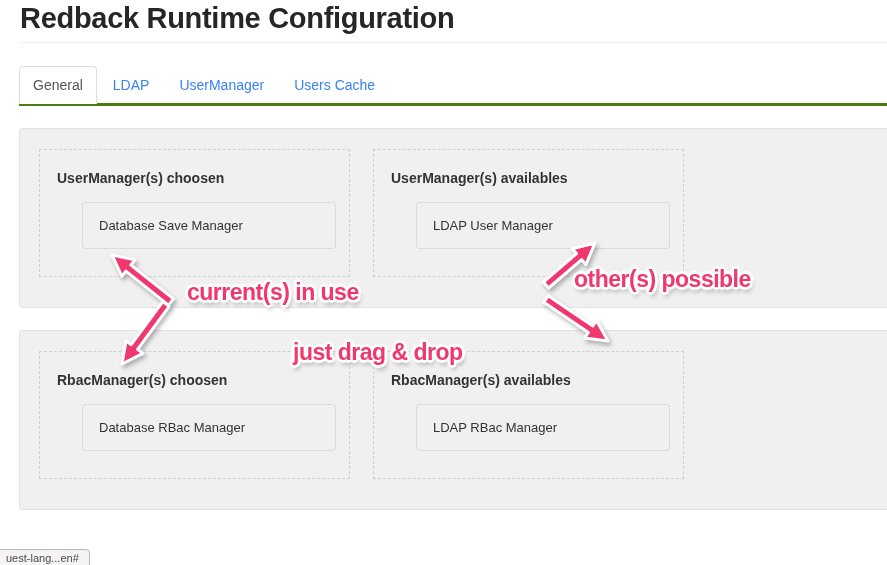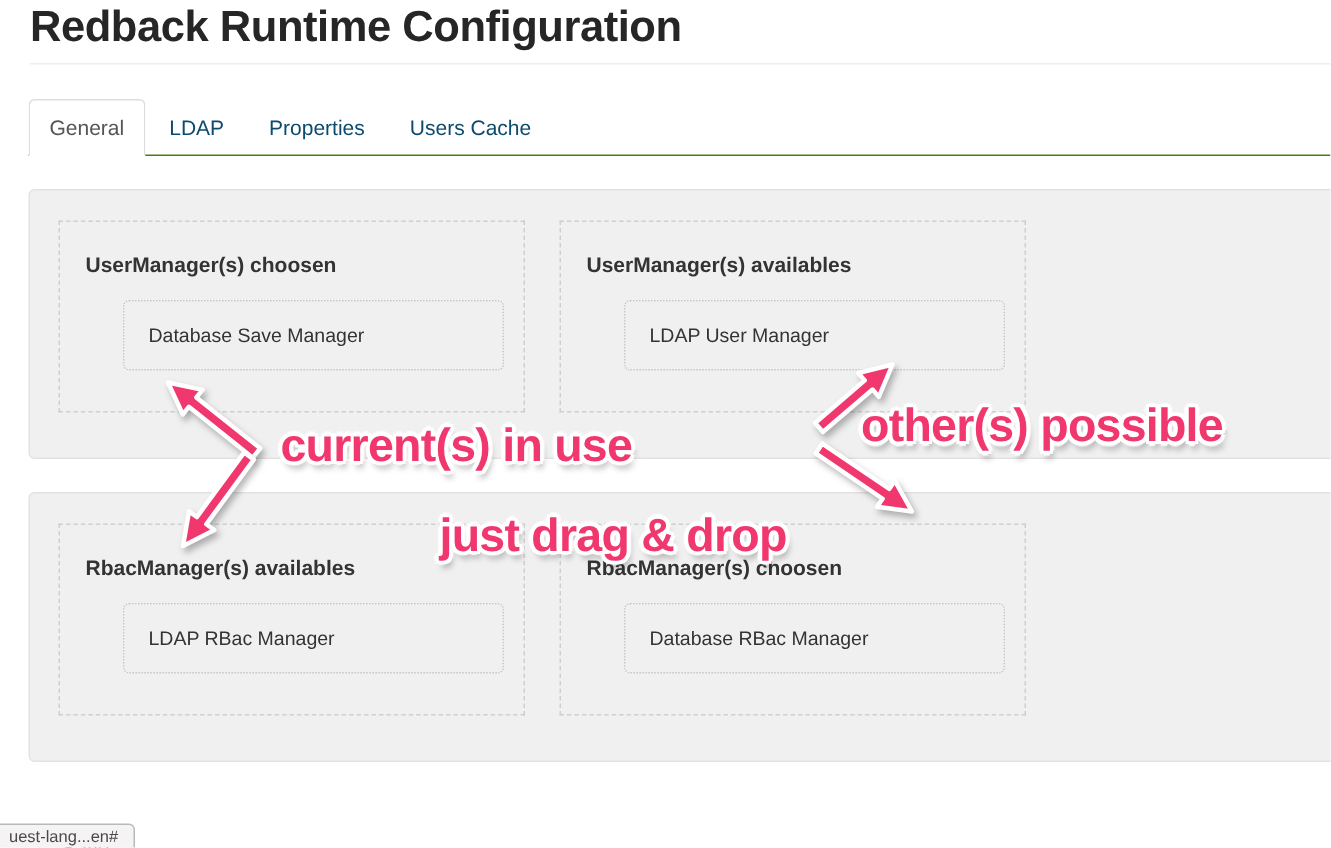--- a/index.html
+++ b/index.html
@@ -13,26 +13,26 @@
   .page-header{
     margin:0 0 0 20px;padding:3px 0 8px;border-bottom:1px solid #eeeeee;
   }
   .page-header h1{
     margin:0;font-size:29px;line-height:31px;font-weight:bold;color:#262626;
     letter-spacing:-0.3px;
   }
   
   ul.nav-tabs{
     list-style:none;display:flex;align-items:flex-start;
-    margin:23px 0 0 19px;padding:0;border-bottom:1px solid #4d7c0f;
+    margin:23px 0 0 19px;padding:0;border-bottom:3px solid #4d7c0f;
   }
   ul.nav-tabs li{margin:0 2px -1px 0;}
   ul.nav-tabs li a{
     display:block;padding:8px 13px;font-size:14px;line-height:20px;
-    text-decoration:none;color:#0c4a6e;cursor:pointer;
+    text-decoration:none;color:#3b82f6;cursor:pointer;
     border:1px solid transparent;border-radius:4px 4px 0 0;
   }
   ul.nav-tabs li.active a{
     color:#555;background:#fff;border-color:#ddd #ddd transparent #ddd;
   }
   
   .well{
     margin:22px -30px 20px 19px;
     padding:20px 20px 0 19px;height:158px;box-sizing:content-box;
     background:#f1f0f0;border:1px solid #e3e1e1;border-radius:4px;
@@ -64,21 +64,21 @@
   
   .status-bubble{
     position:absolute;left:-2px;bottom:-7px;
     background:#f5f3f3;border:1px solid #b9b9b9;border-radius:0 4px 0 0;
     padding:2px 10px 6px 7px;font-size:11px;line-height:13px;color:#4a4a4a;
     white-space:nowrap;
   }
   
   .annot{
     position:absolute;z-index:6;pointer-events:none;
-    font-size:31px;font-weight:bold;letter-spacing:-0.5px;
+    font-size:23px;font-weight:bold;letter-spacing:-0.5px;
     color:#f0376e;white-space:nowrap;
     text-shadow:
       -2px -2px 0 #fff, 0 -2px 0 #fff, 2px -2px 0 #fff,
       -2px  0   0 #fff,               2px  0   0 #fff,
       -2px  2px 0 #fff, 0  2px 0 #fff, 2px  2px 0 #fff,
       -3px 0 1px #fff, 3px 0 1px #fff, 0 3px 1px #fff, 0 -3px 1px #fff,
       2px 5px 4px rgba(0,0,0,.3);
   }
   #annot-current{left:187px;top:279px;}
   #annot-other{left:574px;top:266px;}
@@ -104,21 +104,21 @@
 
 
 <ul class="nav-tabs">
   <li class="active">
     <a>General</a>
   </li>
   <li>
     <a>LDAP</a>
   </li>
   <li>
-    <a>Properties</a>
+    <a>UserManager</a>
   </li>
   <li>
     <a>Users Cache</a>
   </li>
 </ul>
 
 
 <div class="well">
   <div class="zones">
     <div class="zone">
@@ -133,29 +133,29 @@
         <li>LDAP User Manager</li>
       </ul>
     </div>
   </div>
 </div>
 
 
 <div class="well">
   <div class="zones">
     <div class="zone">
+      <strong class="zone-label">RbacManager(s) choosen</strong>
+      <ul class="items">
+        <li>Database RBac Manager</li>
+      </ul>
+    </div>
+    <div class="zone">
       <strong class="zone-label">RbacManager(s) availables</strong>
       <ul class="items">
         <li>LDAP RBac Manager</li>
-      </ul>
-    </div>
-    <div class="zone">
-      <strong class="zone-label">RbacManager(s) choosen</strong>
-      <ul class="items">
-        <li>Database RBac Manager</li>
       </ul>
     </div>
   </div>
 </div>
 
 
 <button class="btn-save">Save</button>
 
 
 <div class="status-bubble">uest-lang...en#</div>

